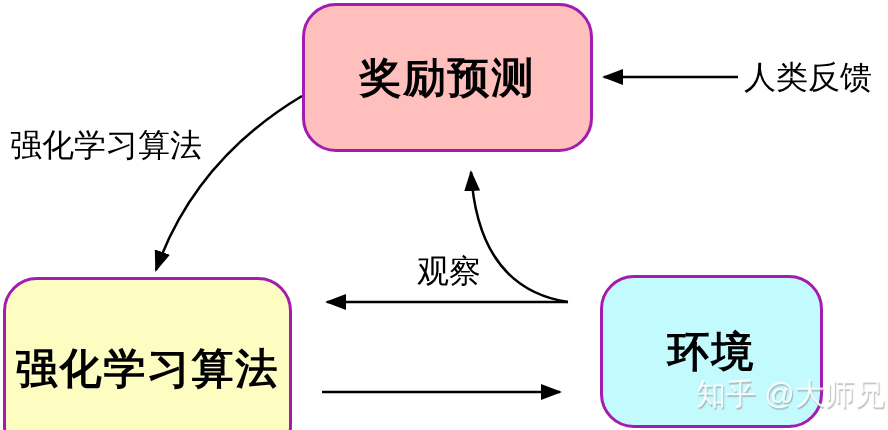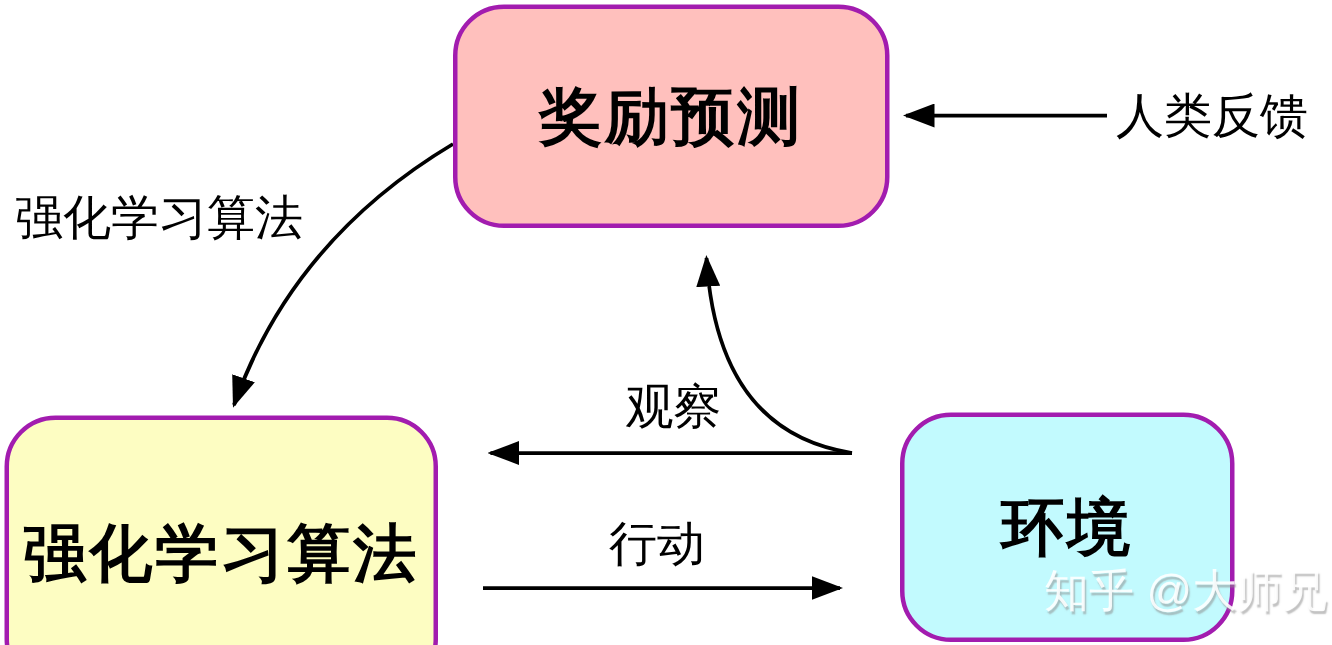--- a/index.html
+++ b/index.html
@@ -109,17 +109,16 @@
   <div class="node node-env">
     <span>环境</span>
   </div>
 
   <div class="edge-label lbl-human-feedback">人类反馈</div>
 
   <div class="edge-label lbl-predicted-reward">强化学习算法</div>
 
   <div class="edge-label lbl-observation">观察</div>
 
-  <div class="edge-label lbl-action">行动</div>
 
   <div class="watermark">知乎 @大师兄</div>
 
 </div>
 
 </body></html>

